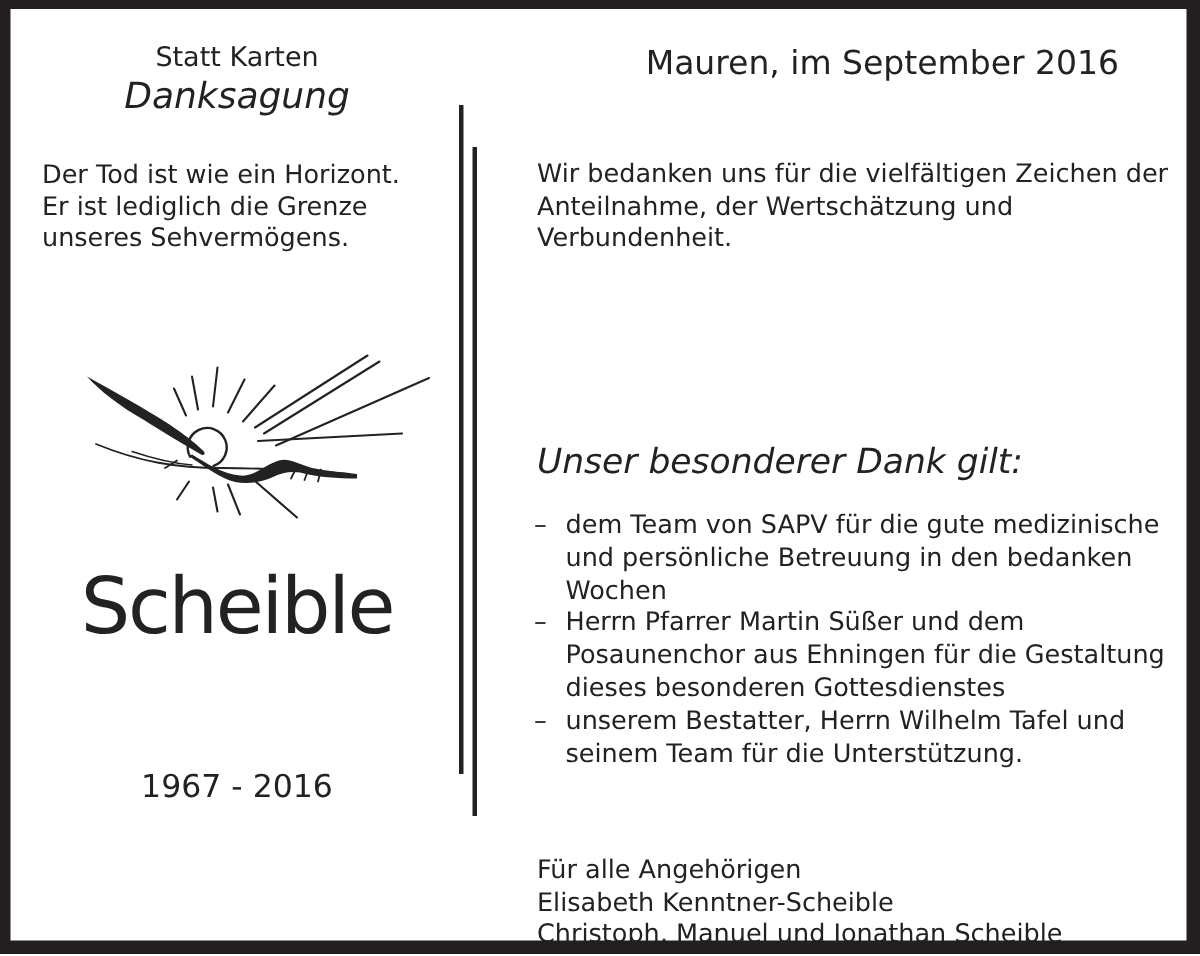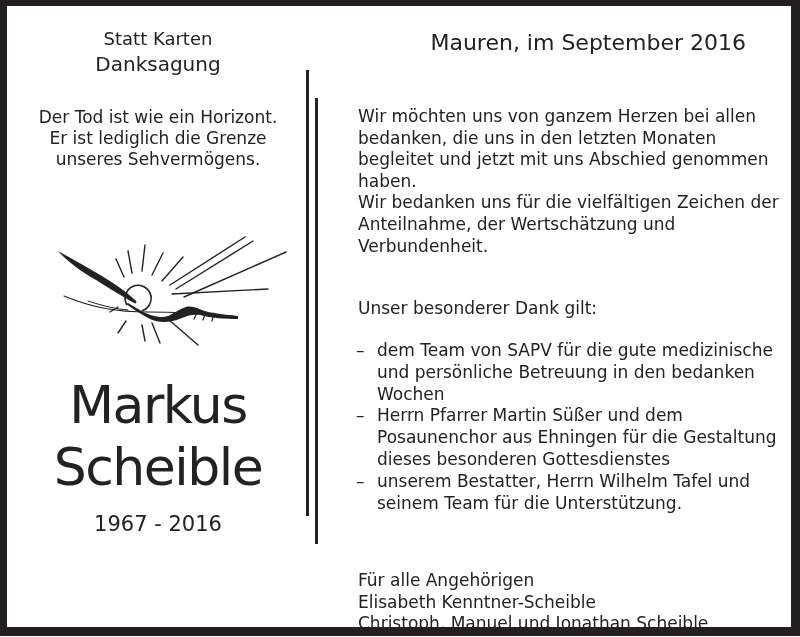--- a/index.html
+++ b/index.html
@@ -16,34 +16,34 @@
   }
   .frame{
     position:absolute;inset:0;border-style:solid;border-color:var(--frame);
     border-width:6px 9px 9px 7px;pointer-events:none;
   }
   .abs{position:absolute;}
   .pre{white-space:pre;}
   
   .hdr-left{left:28px;top:27px;width:260px;text-align:center;}
   .statt{font-size:18px;line-height:24px;}
-  .danksagung{font-size:20px;line-height:27px;}
+  .danksagung{font-size:24px;line-height:27px;font-style:italic;}
   .dateline{left:400px;top:30px;width:346px;text-align:right;font-size:22px;}
   
-  .poem{left:28px;top:107px;width:260px;text-align:center;font-size:17px;line-height:21px;}
+  .poem{left:28px;top:107px;width:260px;text-align:left;font-size:17px;line-height:21px;}
   .illu{left:48px;top:215px;width:250px;height:135px;}
   .name{left:8px;top:374px;width:300px;text-align:center;font-size:52px;line-height:62px;letter-spacing:-1.5px;}
   .years{left:28px;top:512px;width:260px;text-align:center;font-size:21px;}
   
   .vrule{background:var(--ink);width:3px;}
   .vrule1{left:306px;top:70px;height:446px;}
   .vrule2{left:315px;top:98px;height:446px;}
   
   .para{left:358px;top:106px;font-size:17px;line-height:21.6px;}
-  .dank{left:358px;top:296px;font-size:17px;line-height:24px;}
+  .dank{left:358px;top:296px;font-size:23px;line-height:24px;font-style:italic;}
   .bullets{left:356px;top:340px;font-size:17px;line-height:21.8px;}
   .bullet{display:flex;}
   .bullet .dash{width:21px;flex:0 0 21px;}
   .signature{left:358px;top:570px;font-size:17px;line-height:21.6px;}
   svg .stroke{stroke:var(--ink);fill:none;stroke-linecap:round;}
   svg .fill{fill:var(--ink);stroke:none;}
 </style>
 </head>
 <body>
 
@@ -88,33 +88,28 @@
 
     <path class="stroke" stroke-width="1.2" d="M16,81 C45,93 70,97 100,97 C130,97 160,99 185,101"></path>
     <path class="stroke" stroke-width="1" d="M40,86 C55,91 68,94 80,95"></path>
 
     <path class="fill" d="M10,36 C28,46 48,57 65,68 C74,74 82,80 88,86 C89,88 88,89 86,88 C76,82 62,74 48,65 C32,56 18,45 10,36 Z"></path>
 
     <path class="fill" d="M80,88 C90,94 100,101 112,102 C122,103 128,95 138,92 C145,90 152,95 160,97 C170,99 180,100 190,101 L190,104 C178,104 162,103 152,100 C146,99 140,100 134,103 C126,107 112,109 102,104 C92,99 84,93 78,89 Z"></path>
   </svg>
 
   <div class="abs name">
-    <div>Markus</div>
     <div>Scheible</div>
   </div>
   <div class="abs years">1967 - 2016</div>
 
   <div class="abs vrule vrule1"></div>
   <div class="abs vrule vrule2"></div>
 
   <div class="abs para">
-    <div class="pre">Wir möchten uns von ganzem Herzen bei allen
-bedanken, die uns in den letzten Monaten
-begleitet und jetzt mit uns Abschied genommen
-haben.</div>
     <div class="pre">Wir bedanken uns für die vielfältigen Zeichen der
 Anteilnahme, der Wertschätzung und
 Verbundenheit.</div>
   </div>
 
   <div class="abs dank">Unser besonderer Dank gilt:</div>
 
   <div class="abs bullets">
     <div class="bullet">
       <span class="dash">–</span>

